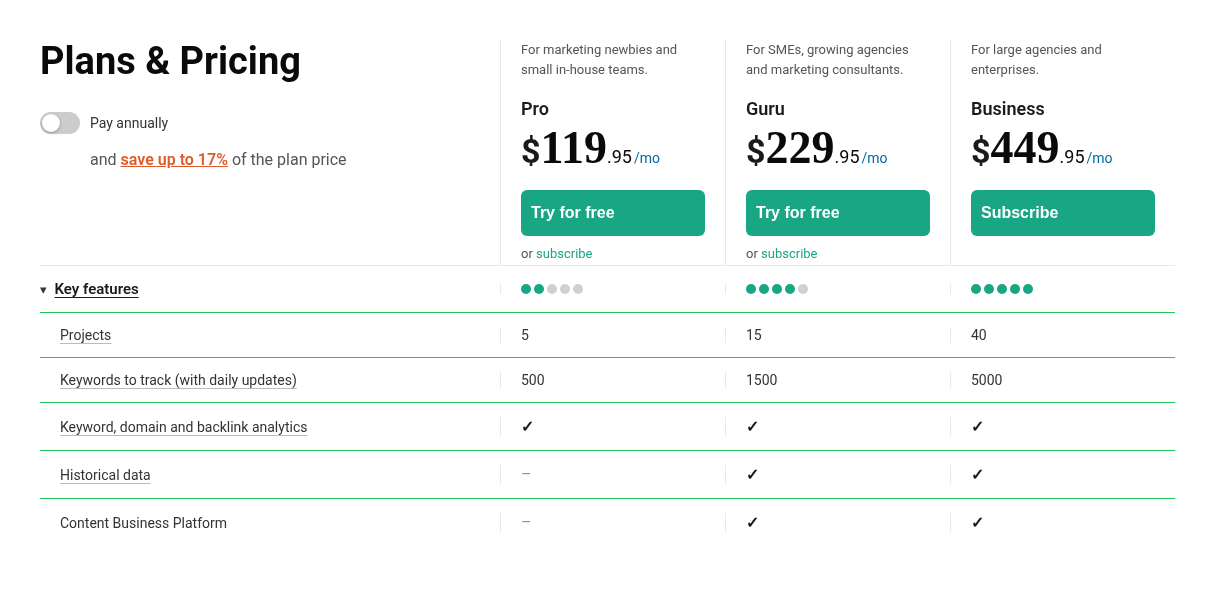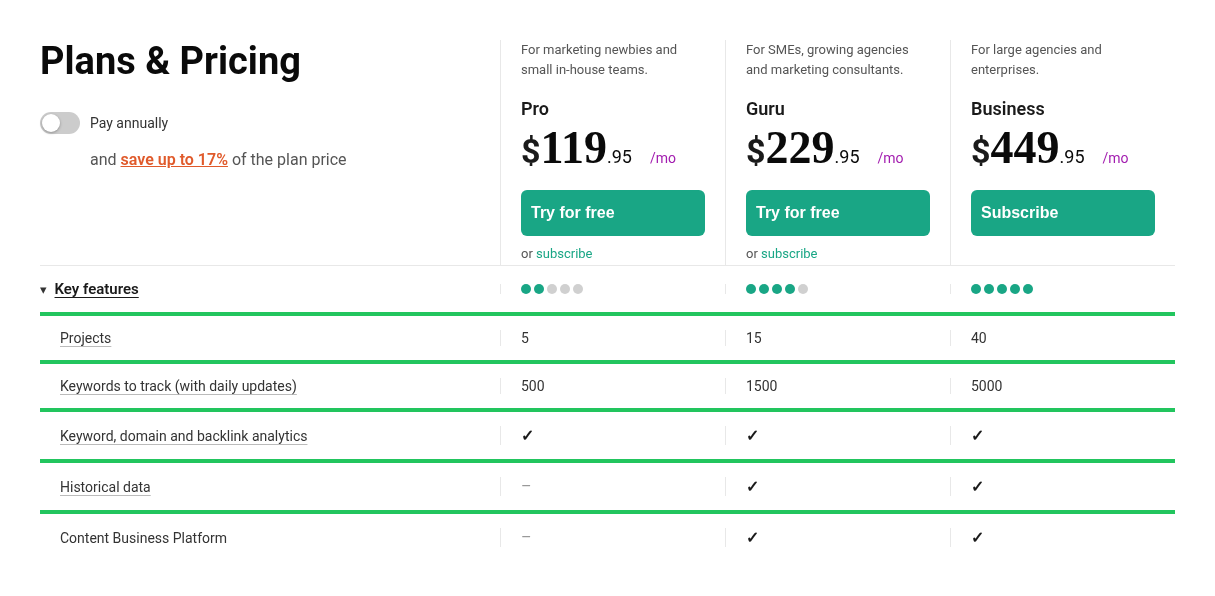--- a/index.html
+++ b/index.html
@@ -106,22 +106,22 @@
       font-size: 34px;
       font-weight: 700;
     }
     .price-cents {
       font-size: 18px;
       color: #0a0a0a;
       font-weight: 400;
     }
     .price-period {
       font-size: 14px;
-      color: #a21caf;
-      margin-left: 18px;
+      color: #0369a1;
+      margin-left: 2px;
     }
     .btn-try {
       display: block;
       width: 100%;
       padding: 14px 10px;
       background: #19a685;
       color: #fff;
       font-size: 16px;
       font-weight: 600;
       border: none;
@@ -176,21 +176,21 @@
       height: 10px;
       border-radius: 50%;
       display: inline-block;
       margin-right: 3px;
     }
     .dot-filled { background: #19a685; }
     .dot-empty { background: #d0d0d0; }
     .feature-row {
       display: flex;
       align-items: center;
-      border-top: 4px solid #22c55e;
+      border-top: 1px solid #22c55e;
       padding: 14px 0;
     }
     .feature-left {
       width: 460px;
       flex-shrink: 0;
       padding-left: 20px;
       font-size: 14px;
       color: #333;
       text-decoration: underline;
       text-decoration-color: #bbb;

